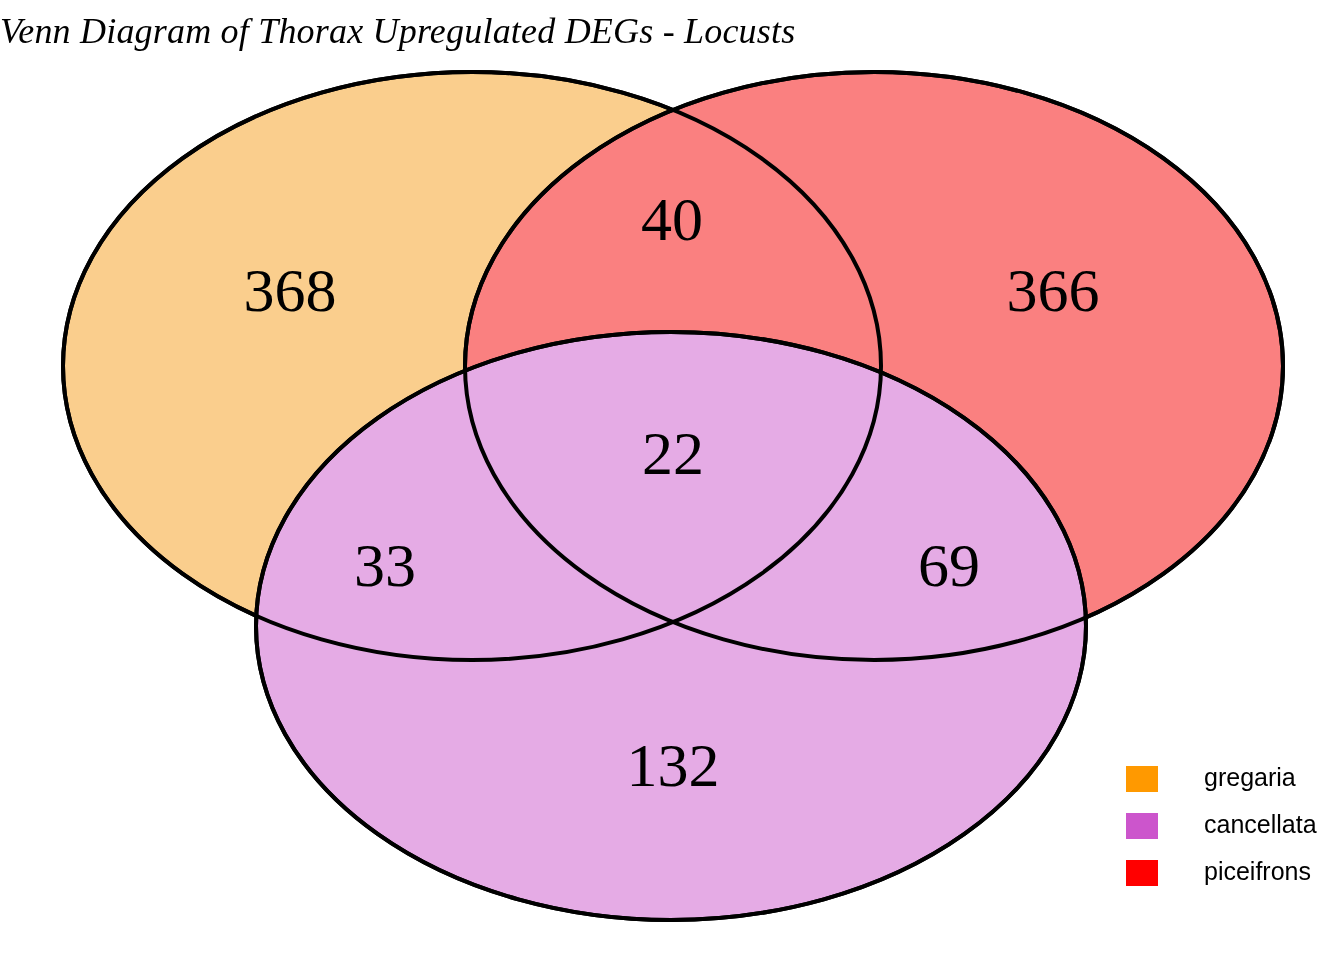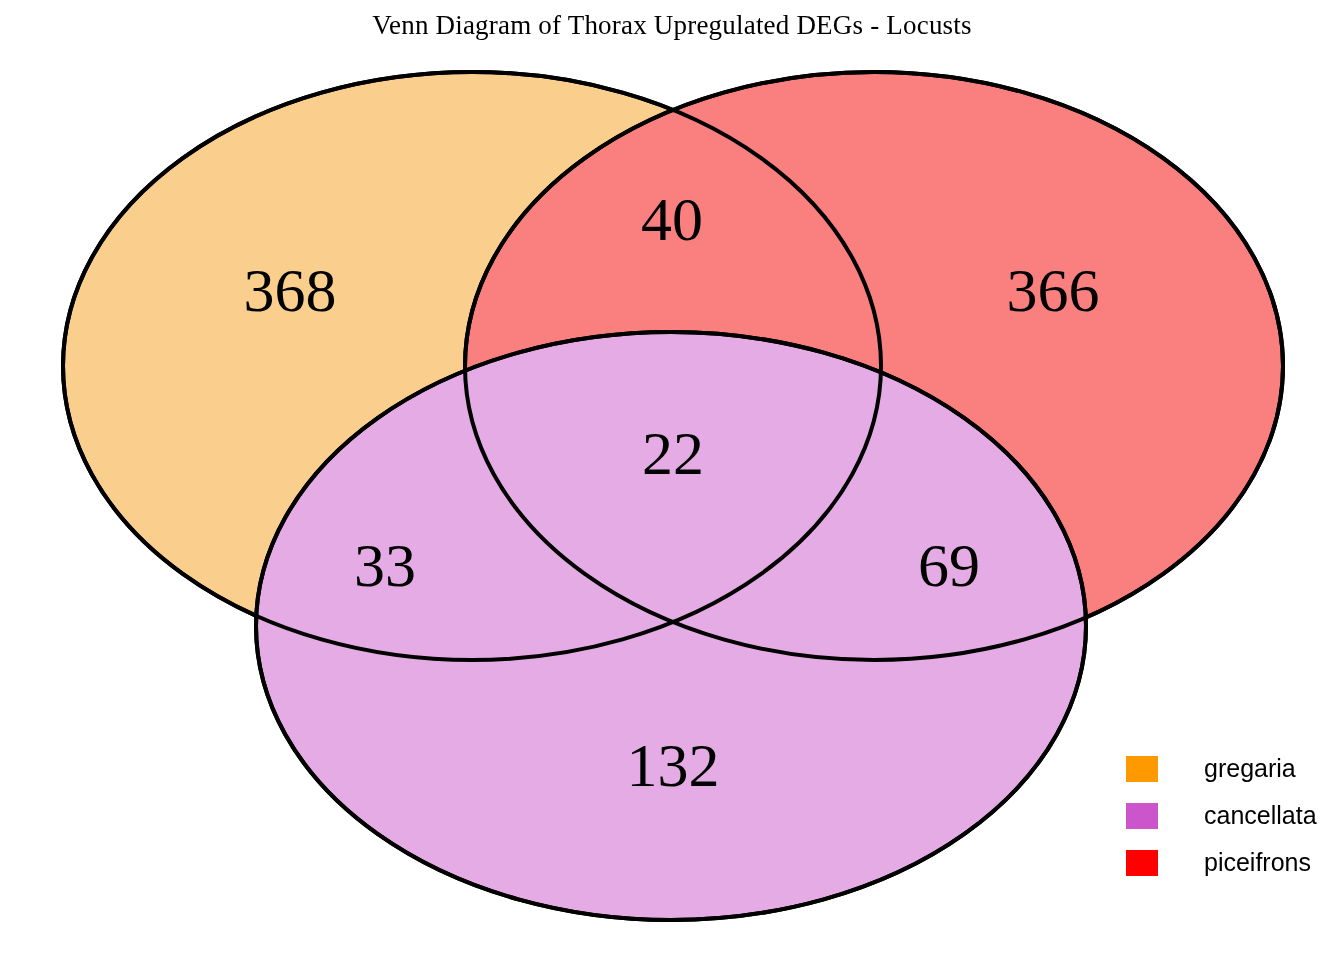--- a/index.html
+++ b/index.html
@@ -18,27 +18,27 @@
     position: relative;
     width: 1344px;
     height: 960px;
     background: #ffffff;
   }
   #plot-title {
     position: absolute;
     top: 10px;
     left: 0;
     width: 1344px;
-    text-align: center;
     font-family: "Liberation Serif", serif;
-    font-size: 27px;
+    font-size: 36px;
     font-weight: 400;
     color: #000000;
     letter-spacing: 0.2px;
     white-space: nowrap;
+    font-style: italic;
   }
   #venn-svg {
     position: absolute;
     top: 0;
     left: 0;
   }
   .ellipse-shape {
     stroke: #000000;
     stroke-width: 4;
   }
@@ -50,21 +50,21 @@
     dominant-baseline: middle;
   }
   #legend {
     position: absolute;
     left: 1126px;
     top: 745px;
     width: 210px;
   }
   .legend-row {
     display: flex;
-    align-items: center;
+    align-items: flex-end;
     height: 47px;
   }
   .legend-swatch {
     width: 32px;
     height: 26px;
     flex: 0 0 auto;
   }
   .legend-label {
     margin-left: 46px;
     font-family: "Liberation Sans", sans-serif;

